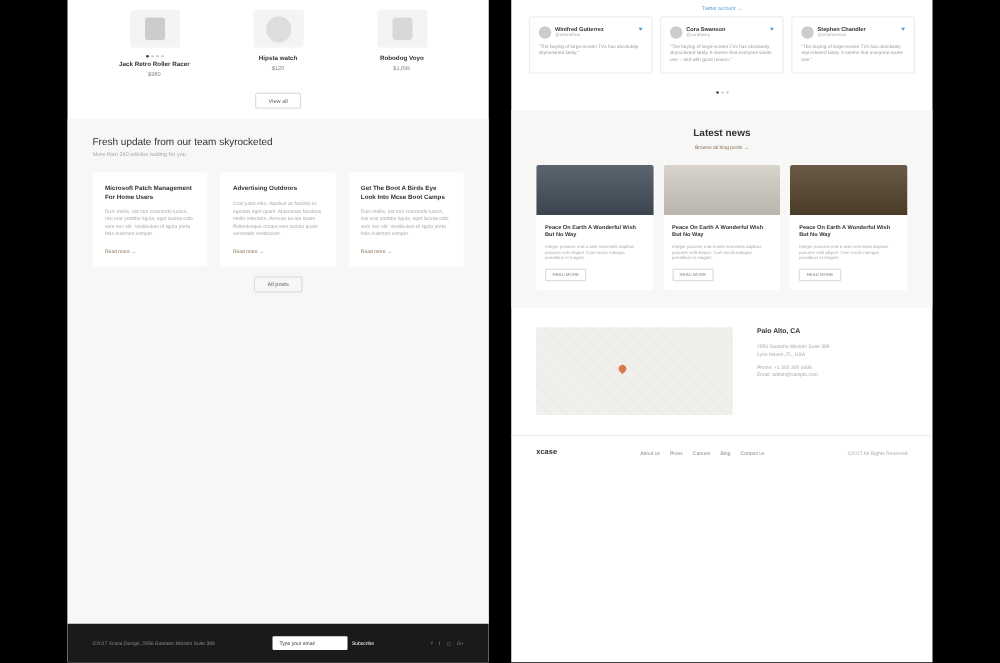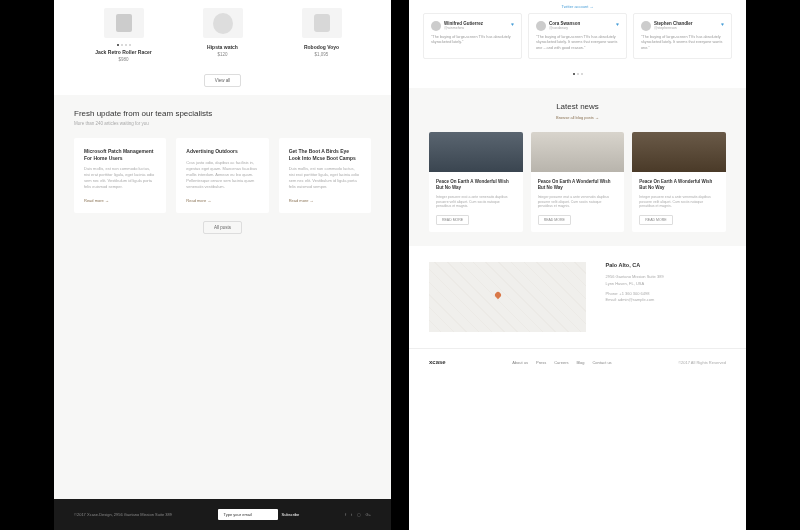--- a/index.html
+++ b/index.html
@@ -37,21 +37,21 @@
 .top-link{text-align:center;font-size:4px;color:#4a9fd8;padding:4px}
 .tweets{display:flex;gap:6px;padding:0 14px 10px}
 .tweet{border:1px solid #eee;flex:1;padding:7px;border-radius:2px}
 .tweet-head{display:flex;align-items:flex-start;gap:3px;margin-bottom:4px;position:relative}
 .avatar{width:10px;height:10px;border-radius:50%;background:#ccc}
 .tweet-user{font-size:4.5px;font-weight:600}
 .tweet-handle{font-size:3.5px;color:#aaa}
 .tweet-bird{position:absolute;right:0;top:0;color:#4a9fd8;font-size:5px}
 .tweet-body{font-size:3.8px;color:#999;line-height:1.4}
 .sec-news{background:#f7f7f6;padding:14px 20px;text-align:center}
-.news-title{font-size:8px;font-weight:400;margin-bottom:4px}
+.news-title{font-size:8px;font-weight:700;margin-bottom:4px}
 .news-link{font-size:4px;color:#8b7355;margin-bottom:12px;display:block}
 .news-cards{display:flex;gap:8px;text-align:left}
 .news-card{background:#fff;flex:1;border-radius:2px;overflow:hidden}
 .news-img{height:40px;background:#888}
 .news-img.n1{background:linear-gradient(#5a6570,#3a4550)}
 .news-img.n2{background:linear-gradient(#d8d4cc,#b8b4ac)}
 .news-img.n3{background:linear-gradient(#6a5a48,#4a3a28)}
 .news-content{padding:7px}
 .news-card-title{font-size:4.5px;font-weight:600;line-height:1.3;margin-bottom:4px}
 .news-card-body{font-size:3.5px;color:#aaa;line-height:1.4;margin-bottom:6px}
@@ -91,21 +91,21 @@
     </div>
     <div class="prod">
       <div class="prod-img p3"></div>
       <div class="prod-name">Robodog Voyo</div>
       <div class="prod-price">$1,095</div>
     </div>
   </div>
   <div class="center"><span class="btn-outline">View all</span></div>
 
   <div class="sec-gray">
-    <div class="sec-title">Fresh update from our team specialists</div>
+    <div class="sec-title">Fresh update from our team skyrocketed</div>
     <div class="sec-sub">More than 240 articles waiting for you</div>
     <div class="cards">
       <div class="card">
         <div class="card-title">Microsoft Patch Management For Home Users</div>
         <div class="card-body">Duis mollis, est non commodo luctus, nisi erat porttitor ligula, eget lacinia odio sem nec elit. Vestibulum id ligula porta felis euismod semper.</div>
         <div class="card-link">Read more →</div>
       </div>
       <div class="card">
         <div class="card-title">Advertising Outdoors</div>
         <div class="card-body">Cras justo odio, dapibus ac facilisis in, egestas eget quam. Maecenas faucibus mollis interdum. Aenean eu leo quam. Pellentesque ornare sem lacinia quam venenatis vestibulum.</div>

